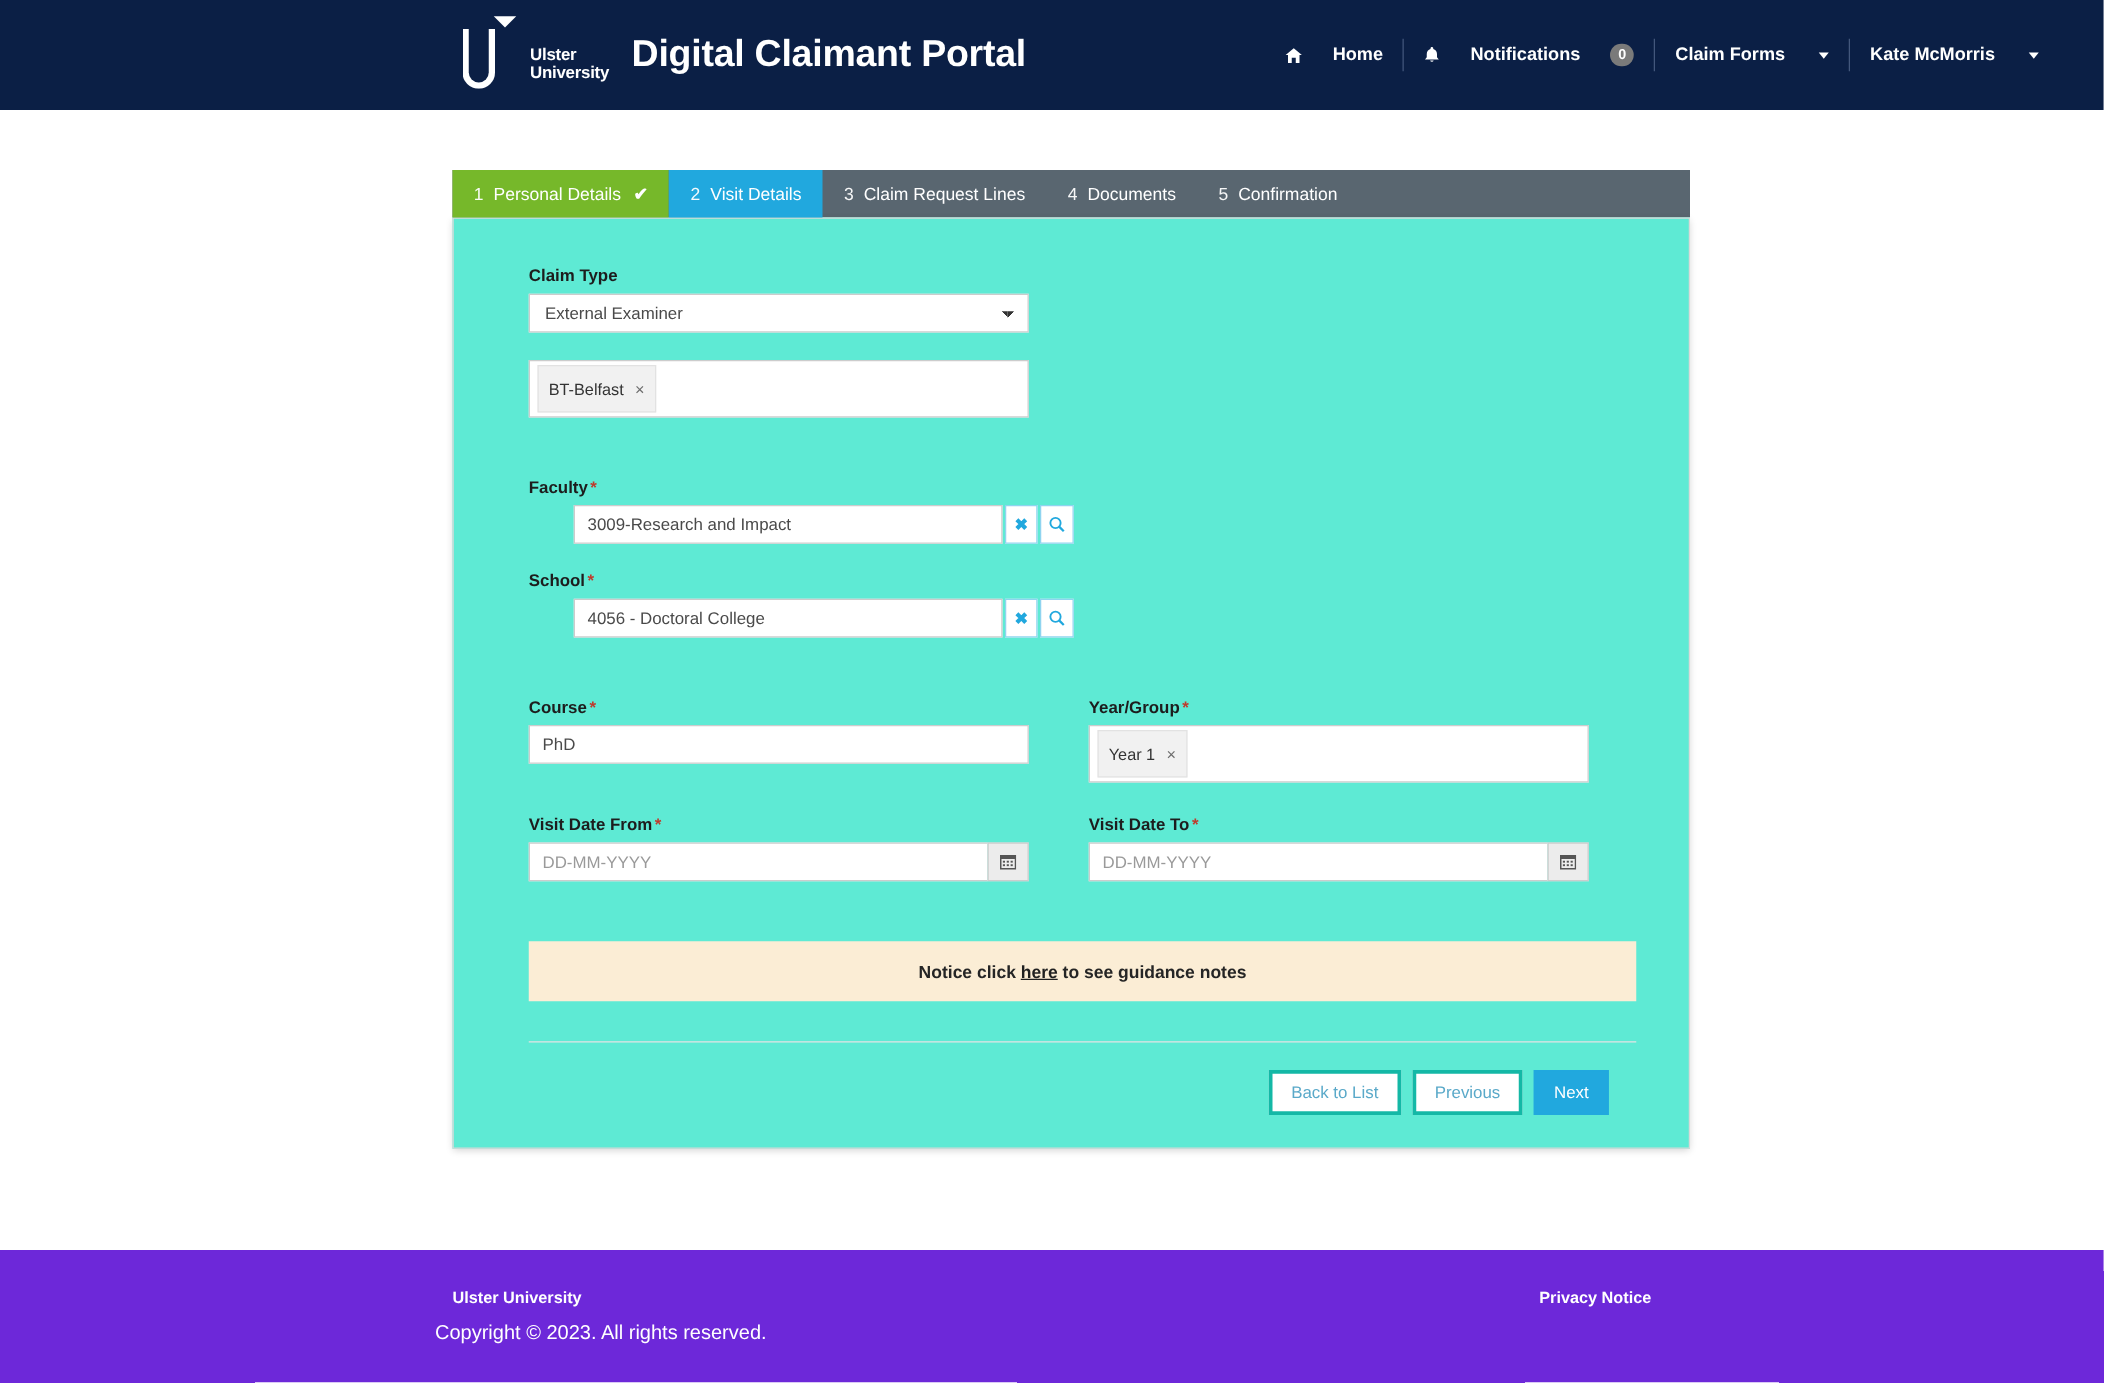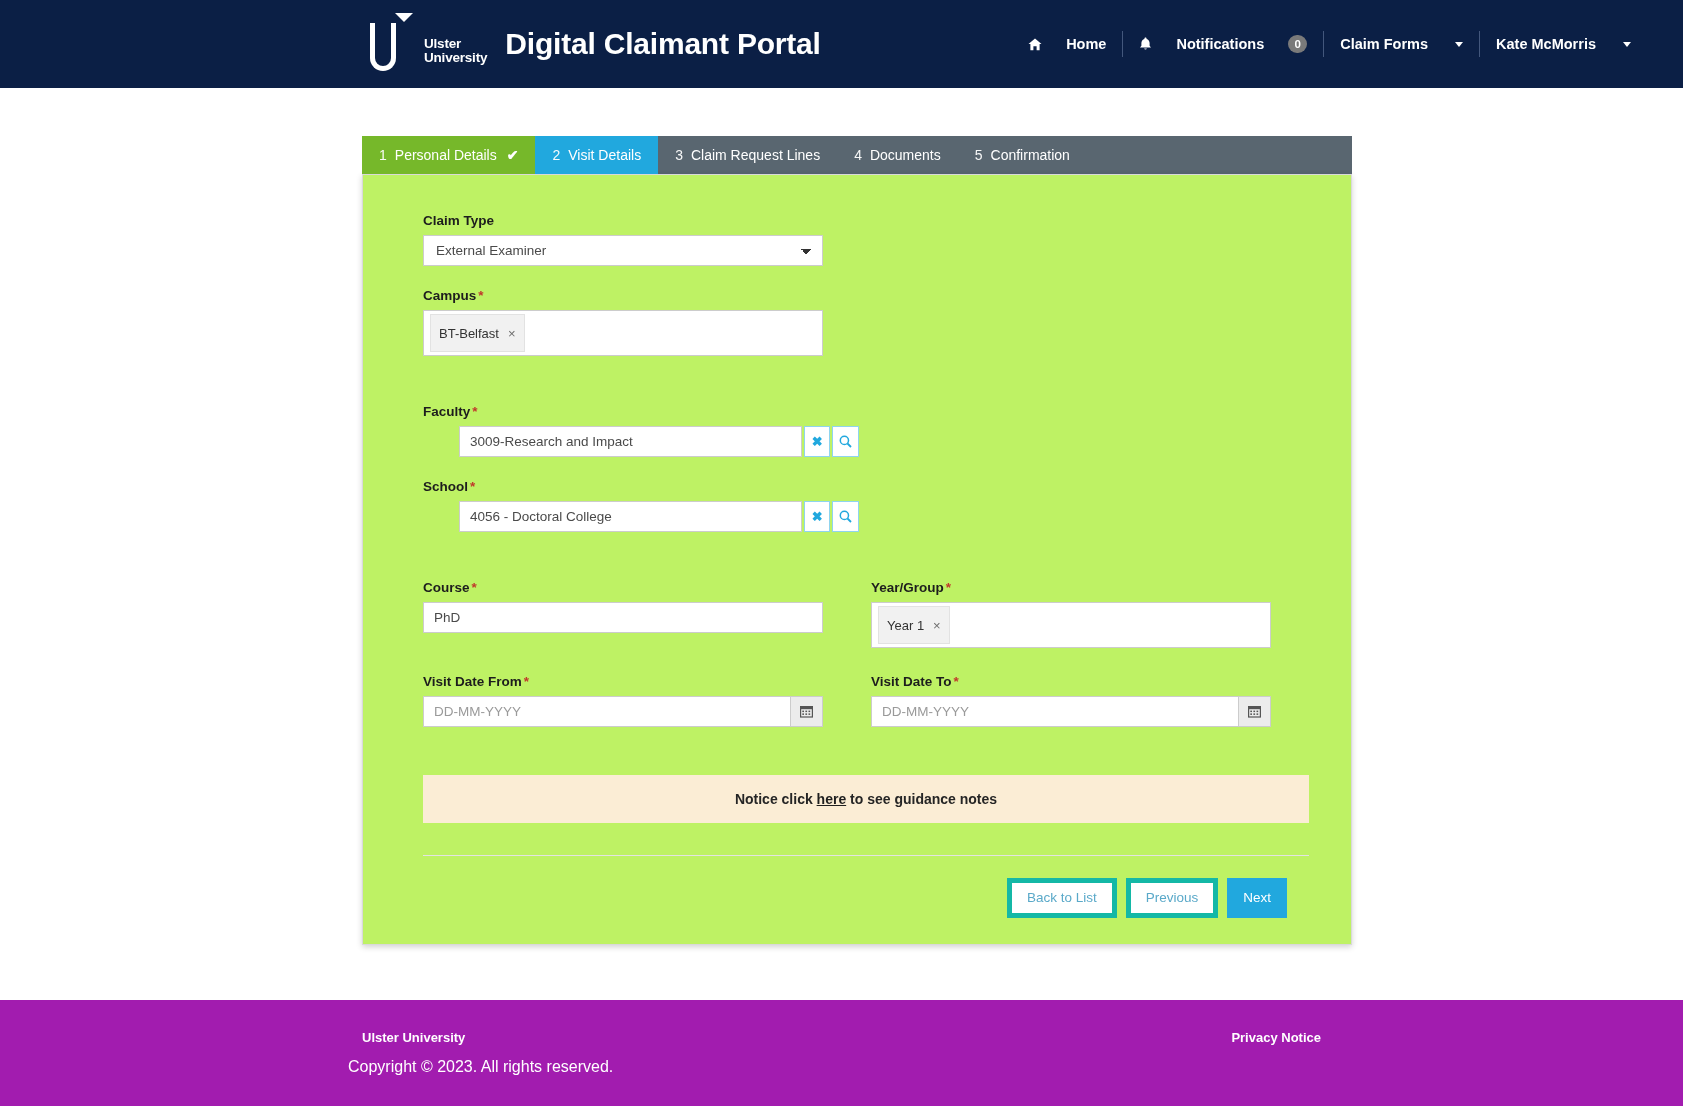--- a/index.html
+++ b/index.html
@@ -138,21 +138,21 @@
   .step .num { opacity: 0.95; }
   .step.done { background: #76b82a; }
   .step.active { background: #21a8de; }
   .step-check {
     font-size: 14px;
     font-weight: bold;
     margin-left: 2px;
   }
 
   .card {
-    background: #bef264;
+    background: #5eead4;
     border: 1px solid #d9d9d9;
     box-shadow: 0 2px 6px rgba(0,0,0,0.18);
     padding: 38px 42px 26px 60px;
     min-height: 700px;
   }
 
   .field-label {
     font-size: 13.5px;
     font-weight: bold;
     color: #1d1d1d;
@@ -287,32 +287,32 @@
   }
   .btn {
     font-size: 13.5px;
     padding: 7px 15px;
     cursor: pointer;
     font-family: "Liberation Sans", sans-serif;
     line-height: 1.2;
   }
   .btn-outline {
     background: #ffffff;
-    border: 5px solid #14b8a6;
+    border: 3px solid #14b8a6;
     color: #5aa9c9;
   }
   .btn-primary {
     background: #21a8de;
     border: 1px solid #21a8de;
     color: #ffffff;
   }
 
   
   .site-footer {
-    background: #a21caf;
+    background: #6d28d9;
     height: 106px;
     position: relative;
     color: #ffffff;
   }
   .footer-top {
     position: absolute;
     top: 30px;
     left: 0; right: 0;
     padding: 0 362px;
     display: flex;
@@ -410,23 +410,20 @@
       <div class="grp">
         <label class="field-label">
           <span>Claim Type</span>
         </label>
         <select class="input-base w-left">
           <option>External Examiner</option>
         </select>
       </div>
 
       <div class="grp">
-        <label class="field-label">
-          <span>Campus</span><span class="req">*</span>
-        </label>
         <div class="tag-input w-left">
           <span class="chip">
             <span>BT-Belfast</span>
             <span class="chip-x">×</span>
           </span>
         </div>
       </div>
 
       <div class="spacer-lg"></div>
 

